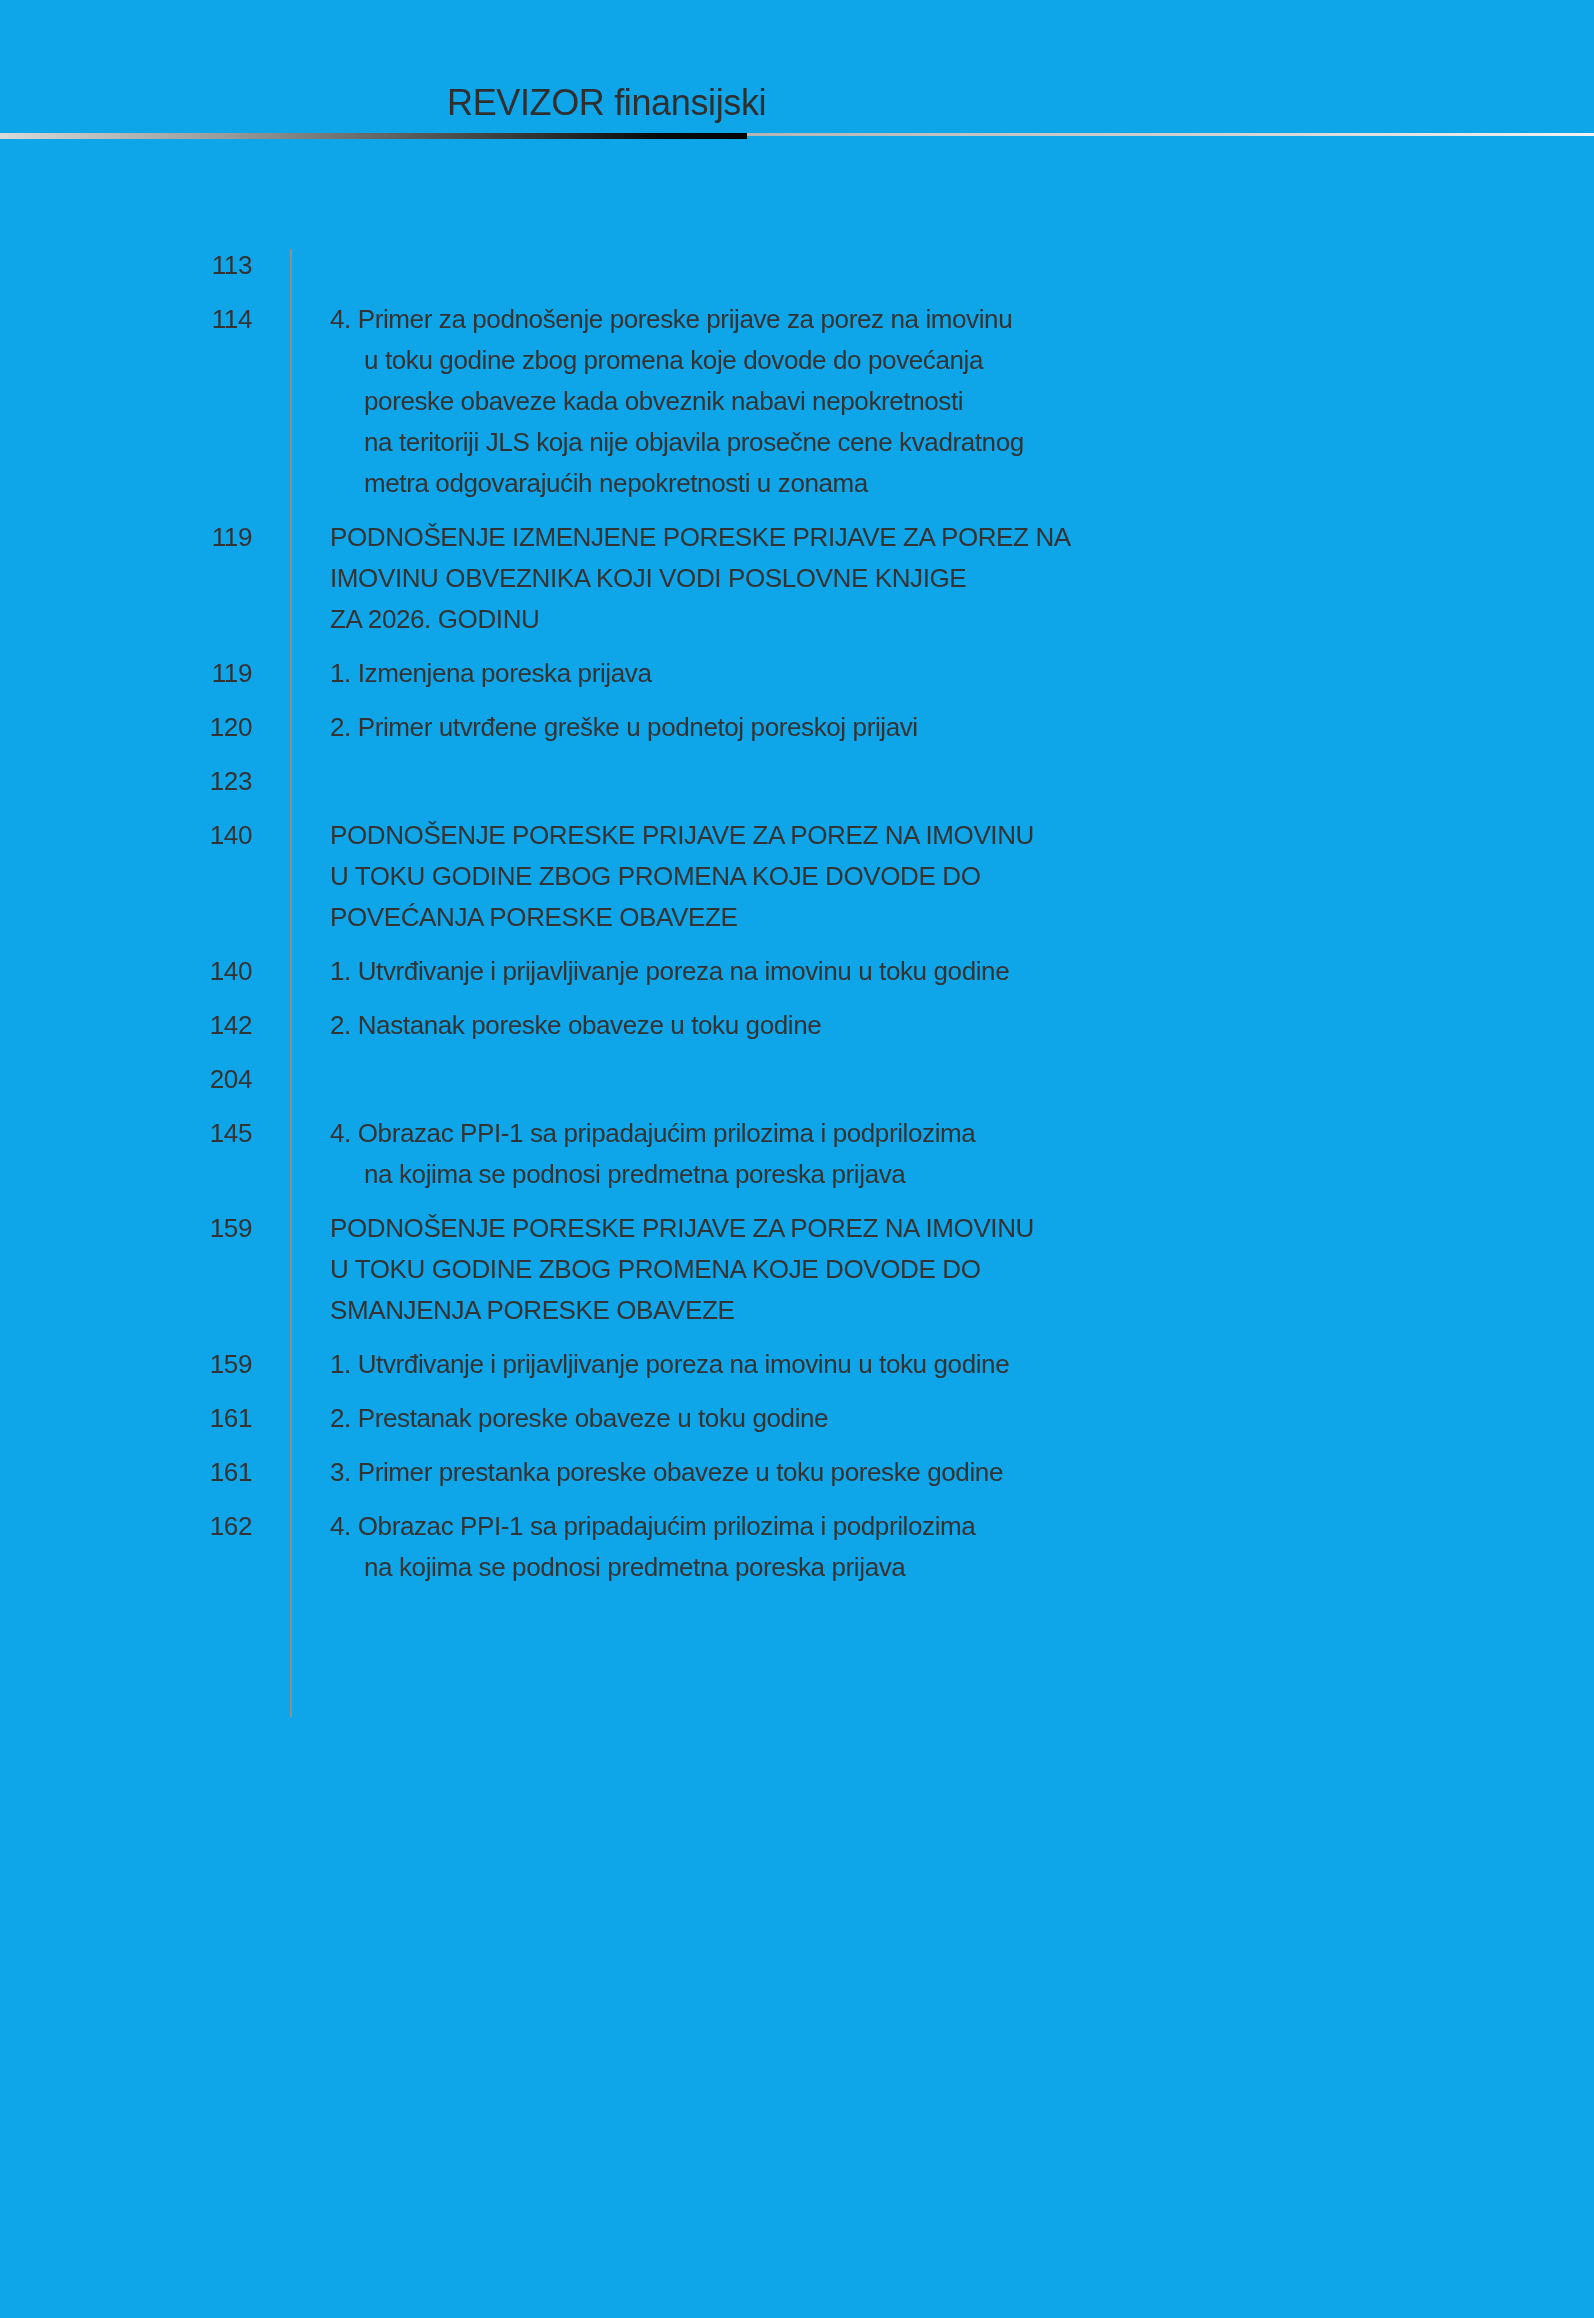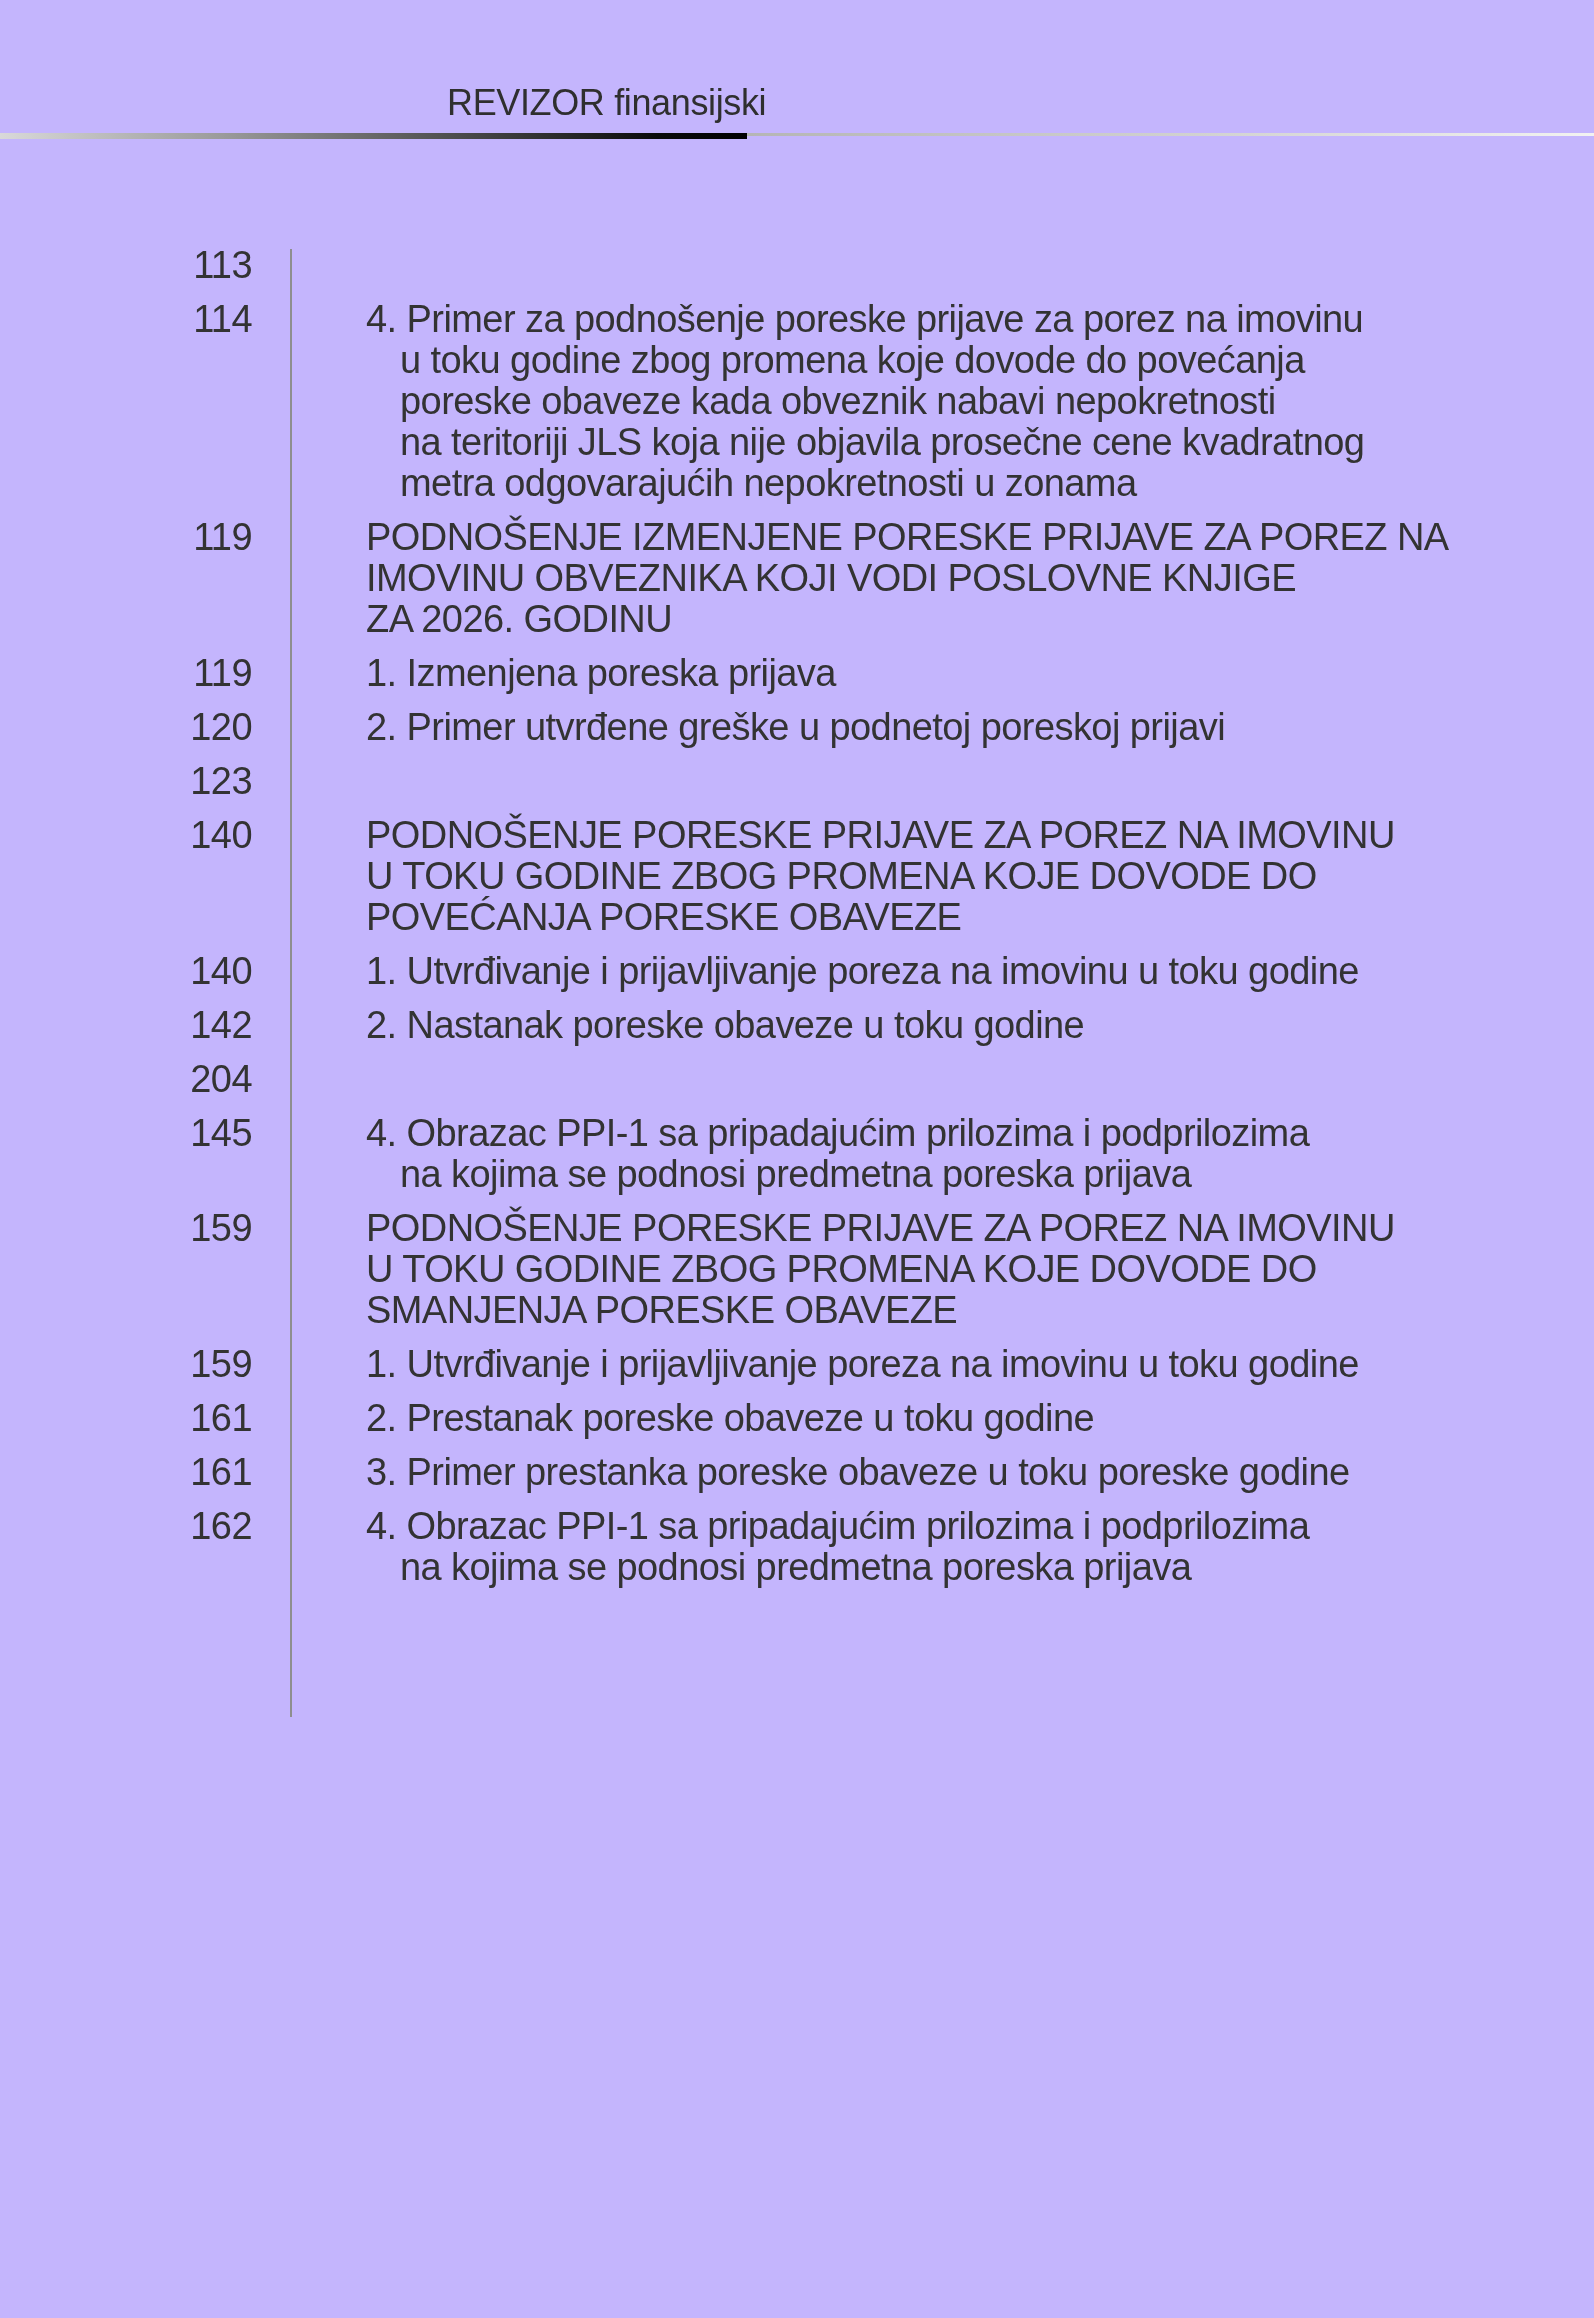--- a/index.html
+++ b/index.html
@@ -4,21 +4,21 @@
 <style>
   html, body {
     margin: 0;
     padding: 0;
     background: #ffffff;
   }
   .page {
     position: relative;
     width: 1594px;
     height: 2319px;
-    background: #c4b5fd;
+    background: #0ea5e9;
     overflow: hidden;
     font-family: "Liberation Sans", "DejaVu Sans", sans-serif;
     color: #333333;
   }
 
   
   .header-title {
     position: absolute;
     left: 447px;
     top: 82px;
@@ -57,25 +57,24 @@
   .toc {
     position: absolute;
     left: 0;
     top: 245px;
     width: 1554px;
   }
   .toc-row {
     display: flex;
     align-items: flex-start;
     margin-bottom: 13px;
-    font-size: 38px;
+    font-size: 26px;
     font-weight: 300;
     line-height: 41px;
     letter-spacing: -0.015em;
-    gap: 36px;
   }
   .toc-row:last-child { margin-bottom: 0; }
   .toc-num {
     width: 252px;
     flex: 0 0 252px;
     text-align: right;
     color: #333333;
   }
   .toc-label {
     margin-left: 78px;

